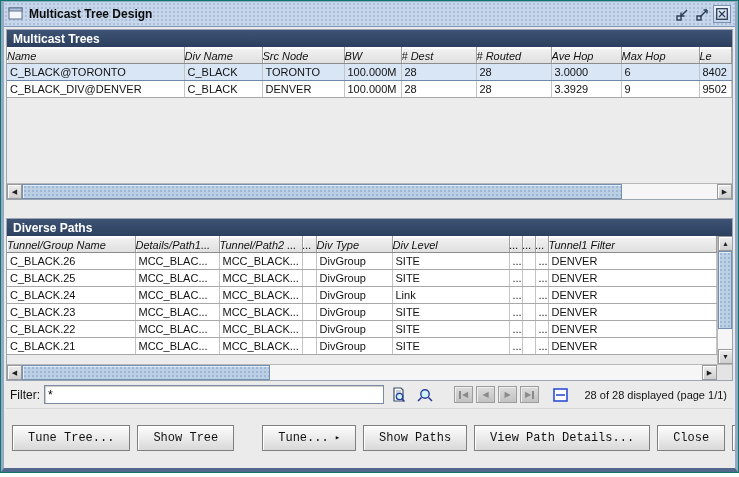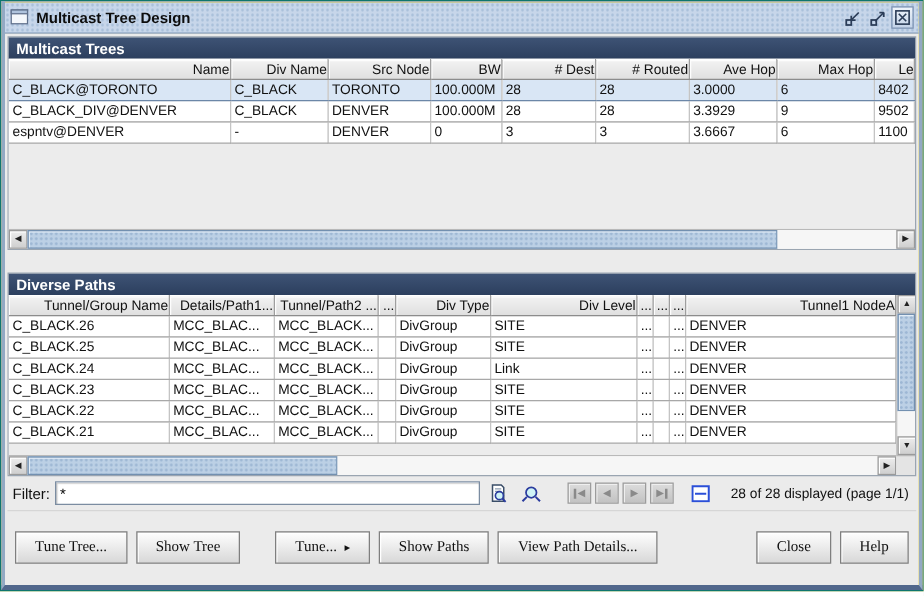--- a/index.html
+++ b/index.html
@@ -31,22 +31,22 @@
   .content { flex:1; display:flex; flex-direction:column; padding:2px 2px 0 2px; background:#EBEBEB; overflow:hidden; }
   .panel { border:1px solid #9AA5B1; background:#ECECEC; display:flex; flex-direction:column; }
   .panel-title {
     height:17px; flex:0 0 17px; background:linear-gradient(#3E5375,#2C3F5E);
     color:#FFFFFF; font-size:12px; font-weight:bold; padding:1px 6px 0 6px; line-height:16px;
   }
   table { border-collapse:collapse; table-layout:fixed; width:100%; background:#ECECEC; }
   th {
     height:16px; background:linear-gradient(#F2F2F2,#DFDFDF);
     border-right:1px solid #9E9E9E; border-bottom:1px solid #8C8C8C; border-top:1px solid #FFFFFF;
-    font-size:11px; font-weight:normal; color:#111; text-align:right;
-    overflow:hidden; white-space:nowrap; box-shadow:inset 1px 1px 0 #FDFDFD;
+    font-size:11px; font-weight:normal; color:#111; text-align:left;
+    overflow:hidden; white-space:nowrap; box-shadow:inset 1px 1px 0 #FDFDFD;font-style:italic;
   }
   td {
     height:17px; background:#FFFFFF; font-size:11px; color:#111; padding:0 3px;
     border-right:1px solid #C4C4C4; border-bottom:1px solid #A8A8A8;
     overflow:hidden; white-space:nowrap;
   }
   tr.selected td { background:#D9E6F5; border-bottom:1px solid #6C87A8; border-top:1px solid #6C87A8; }
   .viewport { overflow:hidden; background:#ECECEC; position:relative; }
   .vp1 { height:136px; flex:0 0 136px; }
   .vp2 { height:128px; flex:0 0 128px; display:flex; }
@@ -81,21 +81,21 @@
     width:19px; height:17px; background:linear-gradient(#DCDCDC,#C2C2C2); border:1px solid #9C9C9C;
     box-shadow:inset 1px 1px 0 #EFEFEF; display:flex; align-items:center; justify-content:center;
     color:#8A8A8A; font-size:8px; gap:1px;
   }
   .pg-bar { width:2px; height:8px; background:#8A8A8A; }
   .pg-tri { font-size:8px; line-height:1; }
   .status-text { font-size:11px; color:#111; margin-left:auto; padding-right:2px; white-space:nowrap; }
   
   .buttonbar { flex:1; display:flex; align-items:center; padding:2px 6px 4px 6px; gap:7px; border-top:1px solid #D6D6D6; }
   .btn {
-    height:26px; padding:0 15px; font-size:12px; color:#111; font-family:Liberation Serif, serif;
+    height:26px; padding:0 15px; font-size:12px; color:#111; font-family:Liberation Mono, monospace;
     background:linear-gradient(#FEFEFE,#D8D8D8); border:1px solid #7F7F7F;
     box-shadow:inset 1px 1px 0 #FFFFFF; white-space:nowrap; display:flex; align-items:center; gap:6px;
   }
   .btn .menu-arrow { font-size:9px; }
   .sp20 { width:14px; flex:0 0 14px; }
   .push-right { margin-left:auto; }
   svg { display:block; }
 </style>
 </head>
 <body>
@@ -181,31 +181,20 @@
                   <td>C_BLACK_DIV@DENVER</td>
                   <td>C_BLACK</td>
                   <td>DENVER</td>
                   <td>100.000M</td>
                   <td>28</td>
                   <td>28</td>
                   <td>3.3929</td>
                   <td>9</td>
                   <td>9502</td>
                 </tr>
-                <tr>
-                  <td>espntv@DENVER</td>
-                  <td>-</td>
-                  <td>DENVER</td>
-                  <td>0</td>
-                  <td>3</td>
-                  <td>3</td>
-                  <td>3.6667</td>
-                  <td>6</td>
-                  <td>1100</td>
-                </tr>
               </tbody>
           </table>
         </div>
         <div class="hscroll">
           <div class="sb-btn">◀</div>
           <div class="sb-thumb" style="width:600px"></div>
           <div class="sb-track" style="flex:1"></div>
           <div class="sb-btn">▶</div>
         </div>
       </div>
@@ -233,21 +222,21 @@
                   <tr>
                     <th>Tunnel/Group Name</th>
                     <th>Details/Path1...</th>
                     <th>Tunnel/Path2 ...</th>
                     <th>...</th>
                     <th>Div Type</th>
                     <th>Div Level</th>
                     <th>...</th>
                     <th>...</th>
                     <th>...</th>
-                    <th>Tunnel1 NodeA</th>
+                    <th>Tunnel1 Filter</th>
                   </tr>
                 </thead>
               <tbody>
                   <tr>
                     <td>C_BLACK.26</td>
                     <td>MCC_BLAC...</td>
                     <td>MCC_BLACK...</td>
                     <td></td>
                     <td>DivGroup</td>
                     <td>SITE</td>

